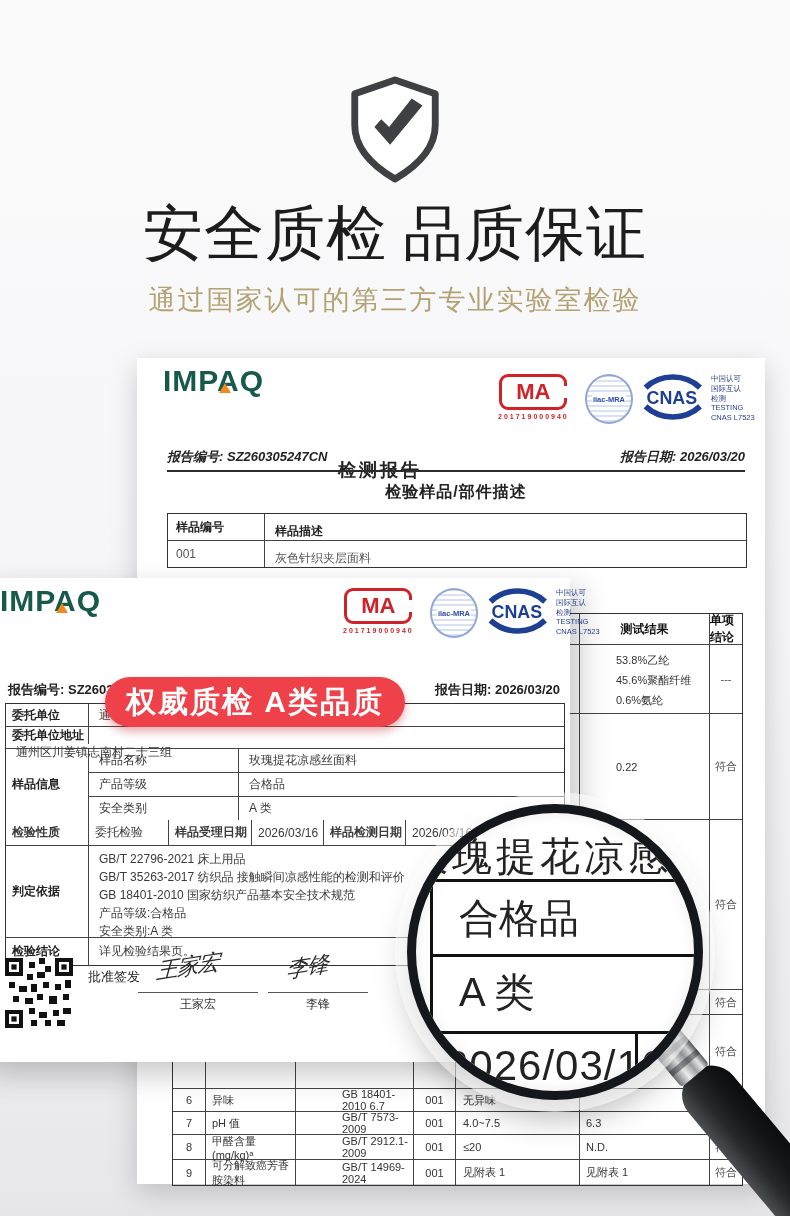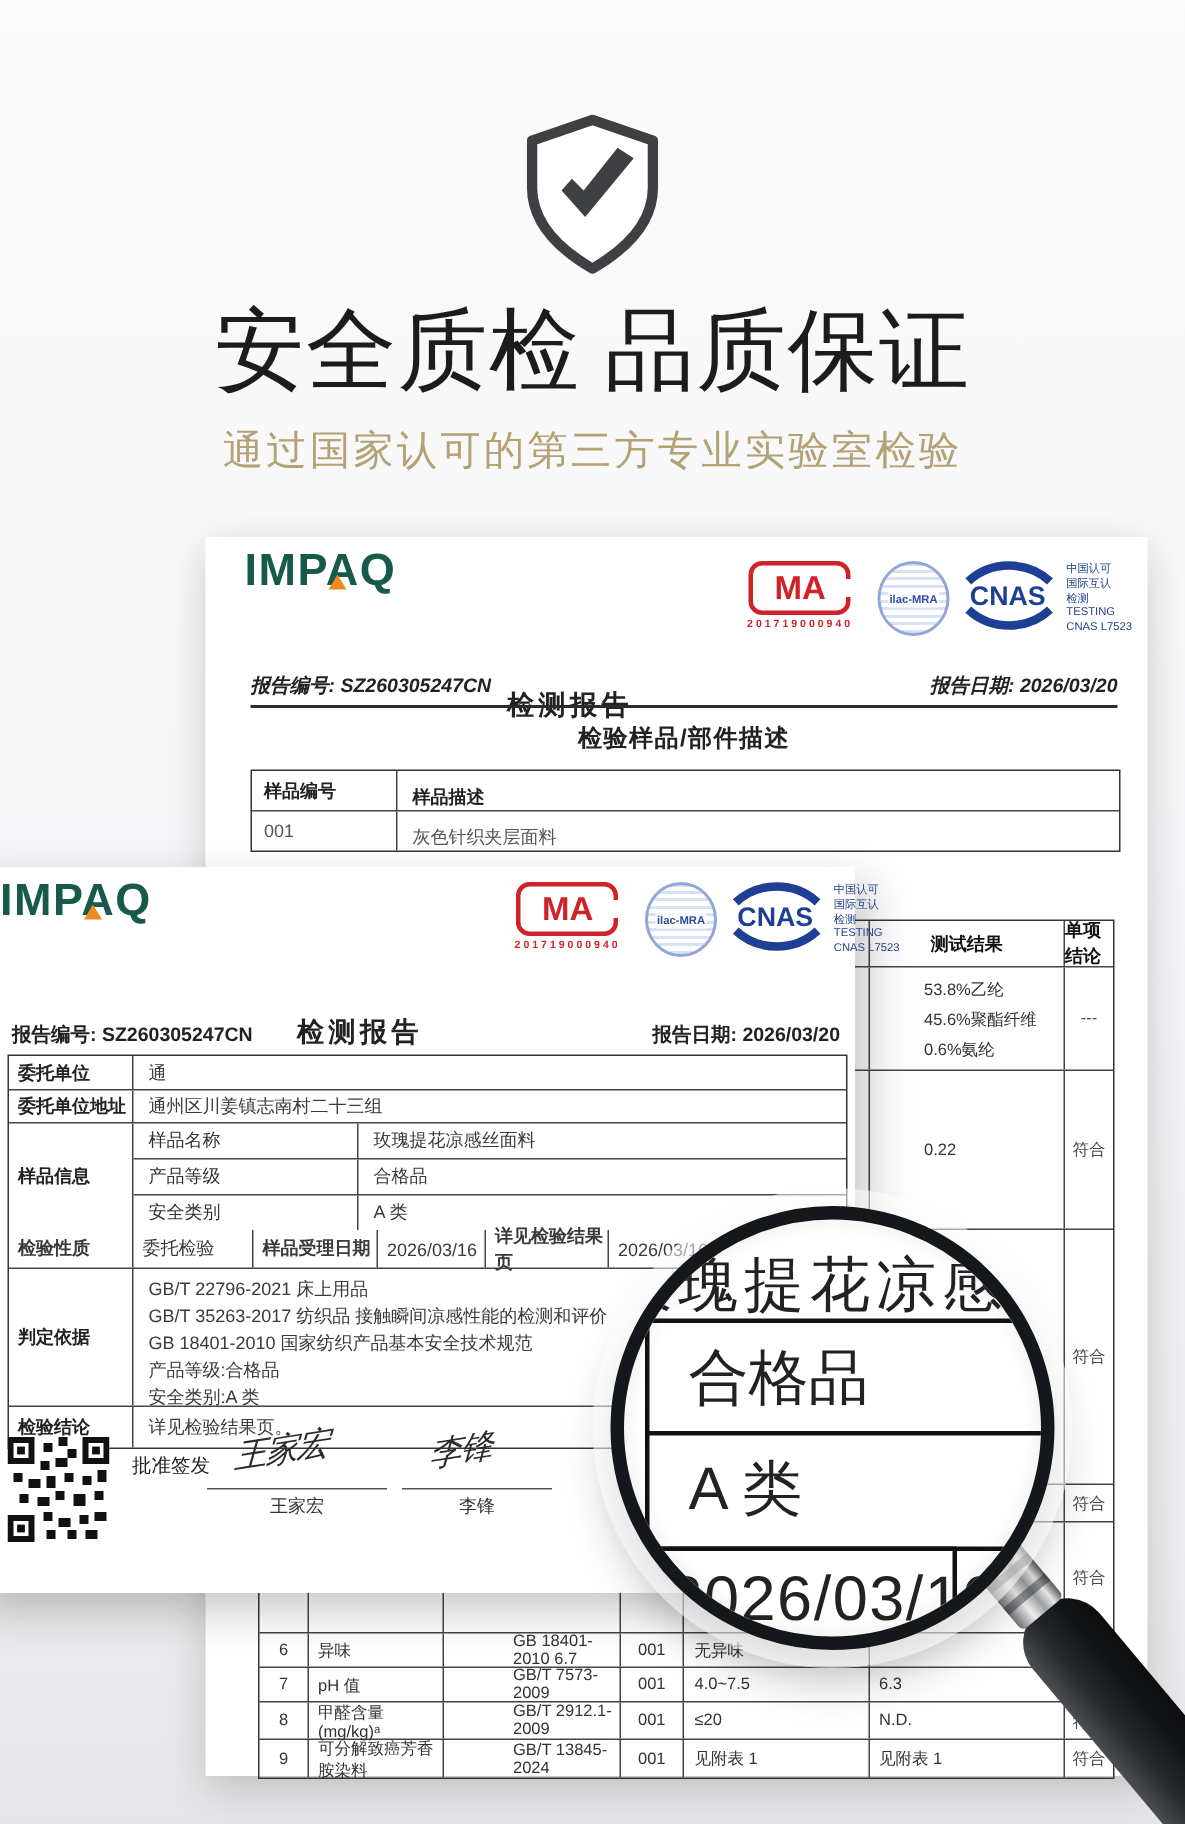--- a/index.html
+++ b/index.html
@@ -262,21 +262,21 @@
         <div class="td c1">甲醛含量(mg/kg)ᵃ</div>
         <div class="td c2">GB/T 2912.1-2009</div>
         <div class="td c3">001</div>
         <div class="td c4">≤20</div>
         <div class="td c5">N.D.</div>
         <div class="td c6">符合</div>
       </div>
       <div class="tr" style="height:26px;border-bottom:none;">
         <div class="td c0">9</div>
         <div class="td c1">可分解致癌芳香胺染料</div>
-        <div class="td c2">GB/T 13845-2024</div>
+        <div class="td c2">GB/T 14969-2024</div>
         <div class="td c3">001</div>
         <div class="td c4">见附表 1</div>
         <div class="td c5">见附表 1</div>
         <div class="td c6">符合</div>
       </div>
     </div>
   </div>
 
   <div class="doc doc-front">
     <div class="impaq" style="left:24px;top:6px;">
@@ -317,21 +317,21 @@
         <span>报告日期:</span>
         <span>2026/03/20</span>
       </div>
     </div>
 
     <div class="info-tbl">
       <div class="row" style="height:22px;">
         <div class="lab">委托单位</div>
         <div class="val">通</div>
       </div>
-      <div class="row" style="height:22px;">
+      <div class="row" style="height:22px;flex-direction:column;">
         <div class="lab">委托单位地址</div>
         <div class="val">通州区川姜镇志南村二十三组</div>
       </div>
       <div class="grp">
         <div class="glab">样品信息</div>
         <div class="gr">
           <div class="subrow">
             <div class="sl">样品名称</div>
             <div class="sv">玫瑰提花凉感丝面料</div>
           </div>
@@ -343,39 +343,40 @@
             <div class="sl">安全类别</div>
             <div class="sv">A 类</div>
           </div>
         </div>
       </div>
       <div class="row nat">
         <div class="td" style="width:83px;font-weight:bold;">检验性质</div>
         <div class="td" style="width:80px;">委托检验</div>
         <div class="td" style="width:83px;font-weight:bold;">样品受理日期</div>
         <div class="td" style="width:72px;">2026/03/16</div>
-        <div class="td" style="width:82px;font-weight:bold;">详见检验结果页</div>
+        <div class="td" style="width:82px;font-weight:bold;">样品检测日期</div>
         <div class="td" style="flex:1;">2026/03/16</div>
       </div>
       <div class="row" style="height:92px;">
         <div class="lab">判定依据</div>
         <div class="val basis-val">
           <div>GB/T 22796-2021  床上用品</div>
           <div>GB/T 35263-2017  纺织品 接触瞬间凉感性能的检测和评价</div>
           <div>GB 18401-2010  国家纺织产品基本安全技术规范</div>
           <div>产品等级:合格品</div>
           <div>安全类别:A 类</div>
         </div>
       </div>
       <div class="row" style="height:28px;">
         <div class="lab">检验结论</div>
         <div class="val">详见检验结果页。</div>
       </div>
     </div>
 
+    <div class="banner">权威质检 A类品质</div>
 
     <svg class="qr" width="68" height="70" viewBox="0 0 34 35">
       <rect x="0" y="0" width="34" height="35" fill="#fff"></rect>
       <rect x="0" y="0" width="9" height="9" fill="#111"></rect>
         <rect x="2" y="2" width="5" height="5" fill="#fff"></rect>
         <rect x="3.2" y="3.2" width="2.6" height="2.6" fill="#111"></rect>
       <rect x="25" y="0" width="9" height="9" fill="#111"></rect>
         <rect x="27" y="2" width="5" height="5" fill="#fff"></rect>
         <rect x="28.2" y="3.2" width="2.6" height="2.6" fill="#111"></rect>
       <rect x="0" y="26" width="9" height="9" fill="#111"></rect>

